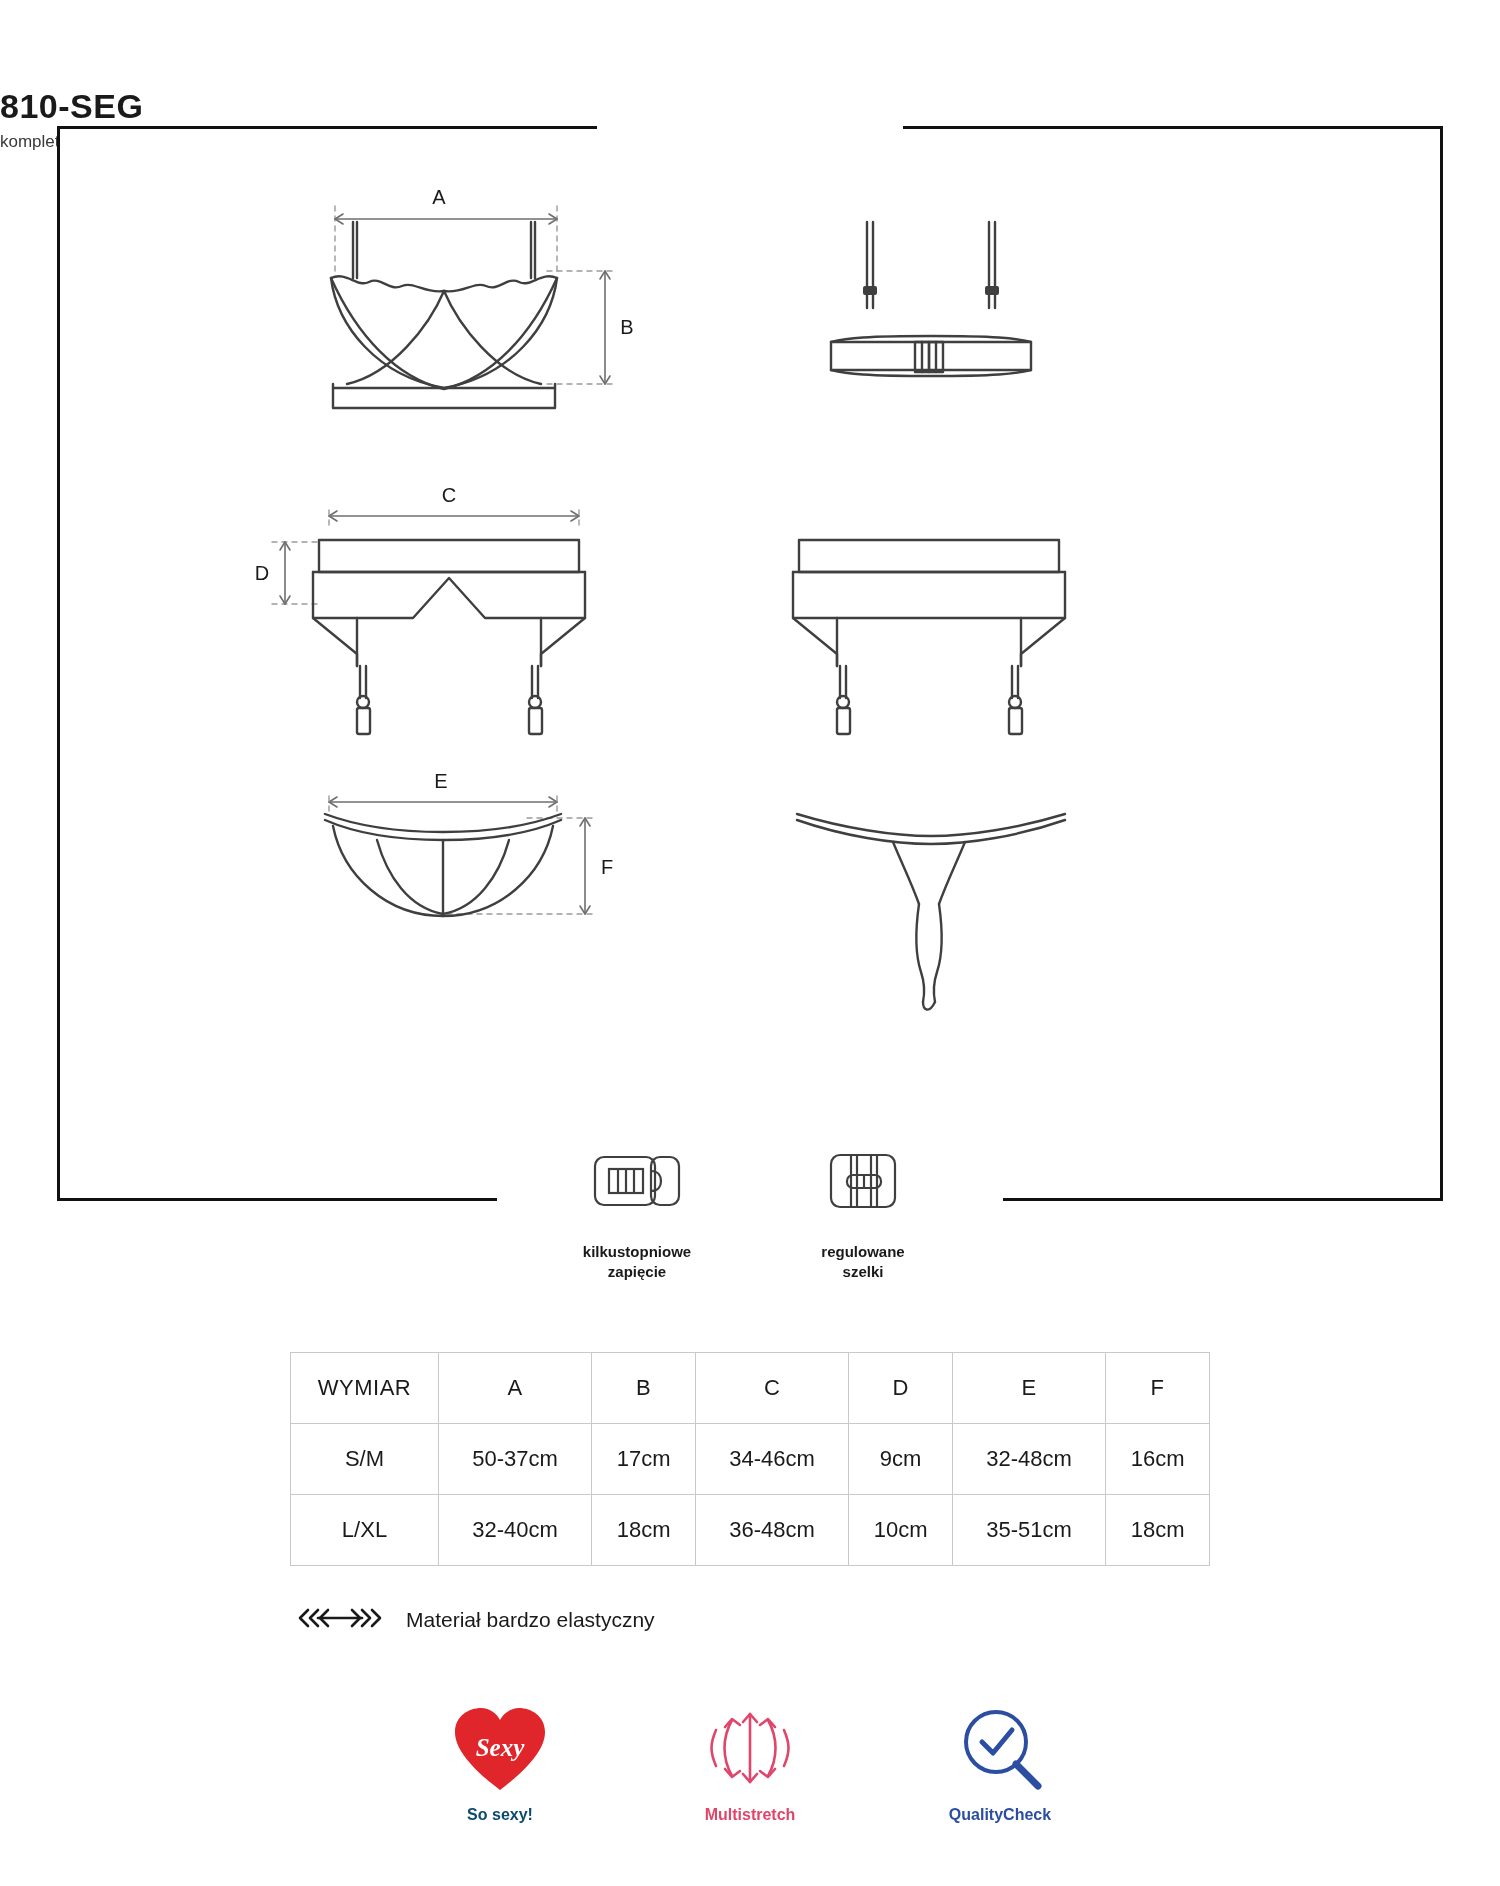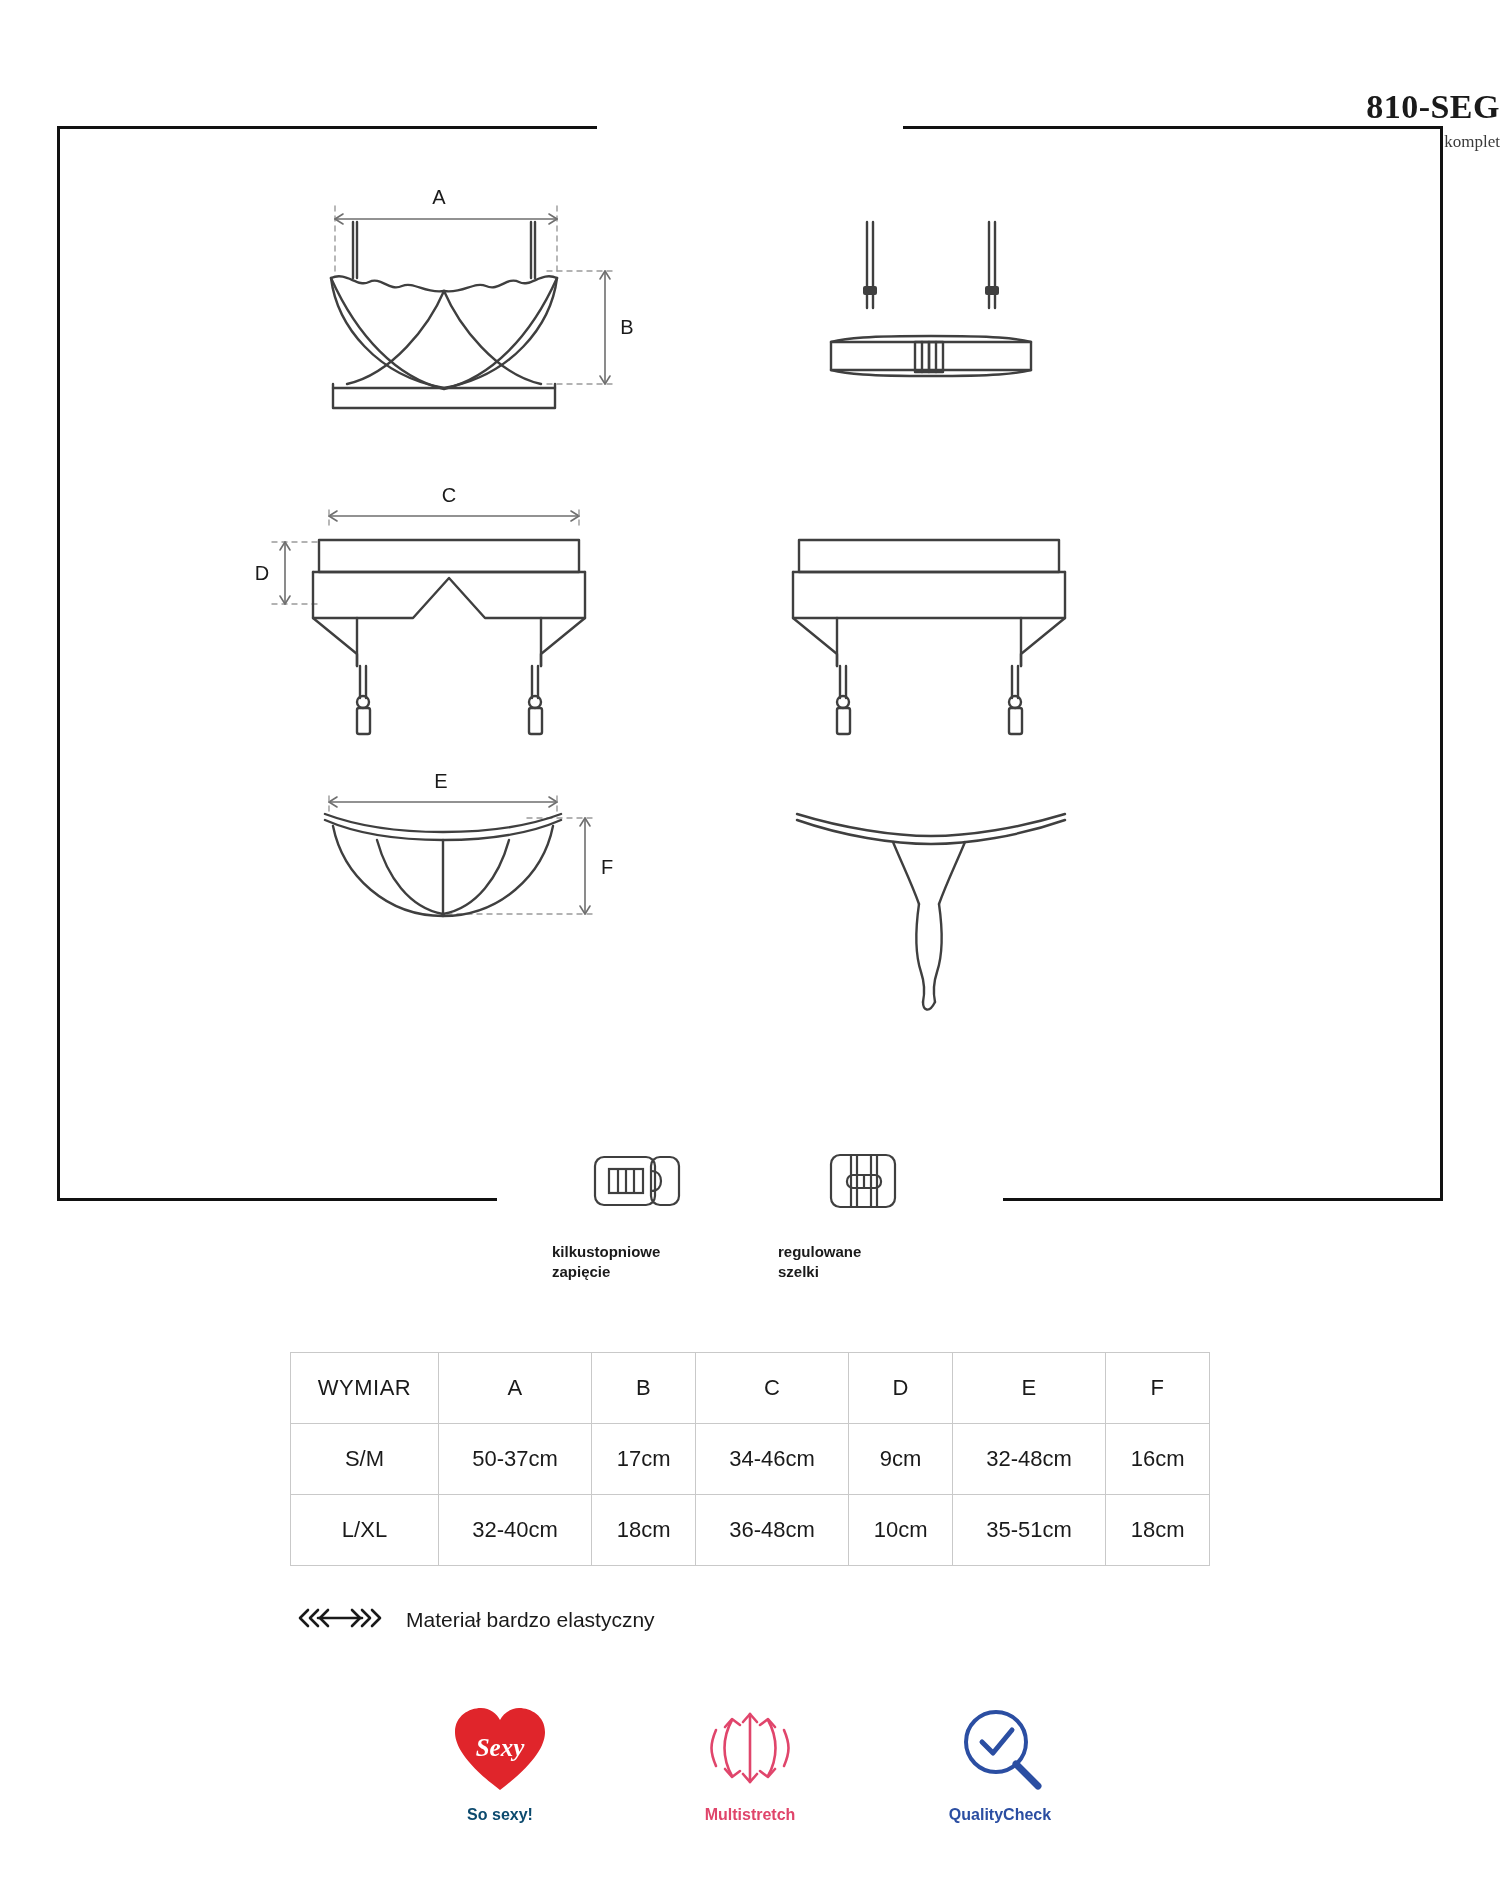--- a/index.html
+++ b/index.html
@@ -20,22 +20,21 @@
     width: 1500px;
     height: 1886px;
   }
 
   
   .title-block {
     position: absolute;
     left: 0;
     top: 88px;
     width: 1500px;
-    text-align: right;
-    font-family: Liberation Serif, serif;
+    text-align: left;
   }
   .title {
     font-size: 34px;
     font-weight: bold;
     letter-spacing: 0.5px;
     color: #1a1a1a;
     line-height: 1.1;
   }
   .subtitle {
     font-size: 17px;
@@ -77,21 +76,21 @@
     position: absolute;
     left: 0;
     top: 1140px;
     width: 1500px;
     display: flex;
     justify-content: center;
     gap: 56px;
   }
   .feature {
     width: 170px;
-    text-align: left;
+    text-align: center;
   }
   .feature .ficon {
     height: 90px;
     display: flex;
     align-items: center;
     justify-content: center;
   }
   .feature .flabel {
     margin-top: 12px;
     font-size: 15px;

